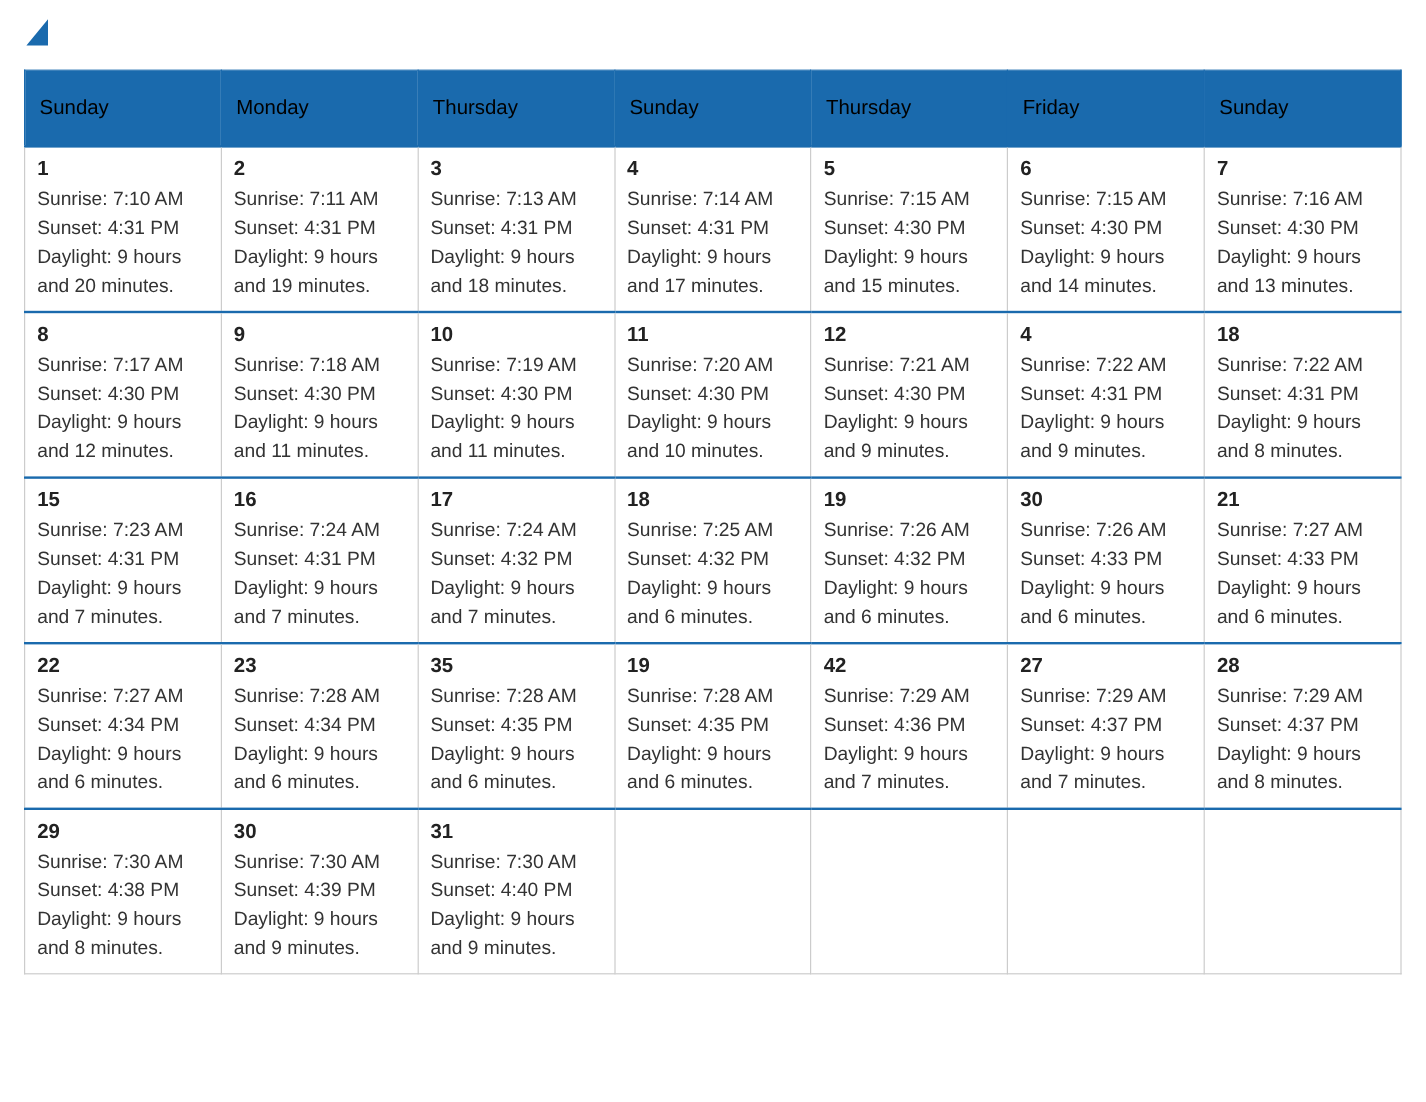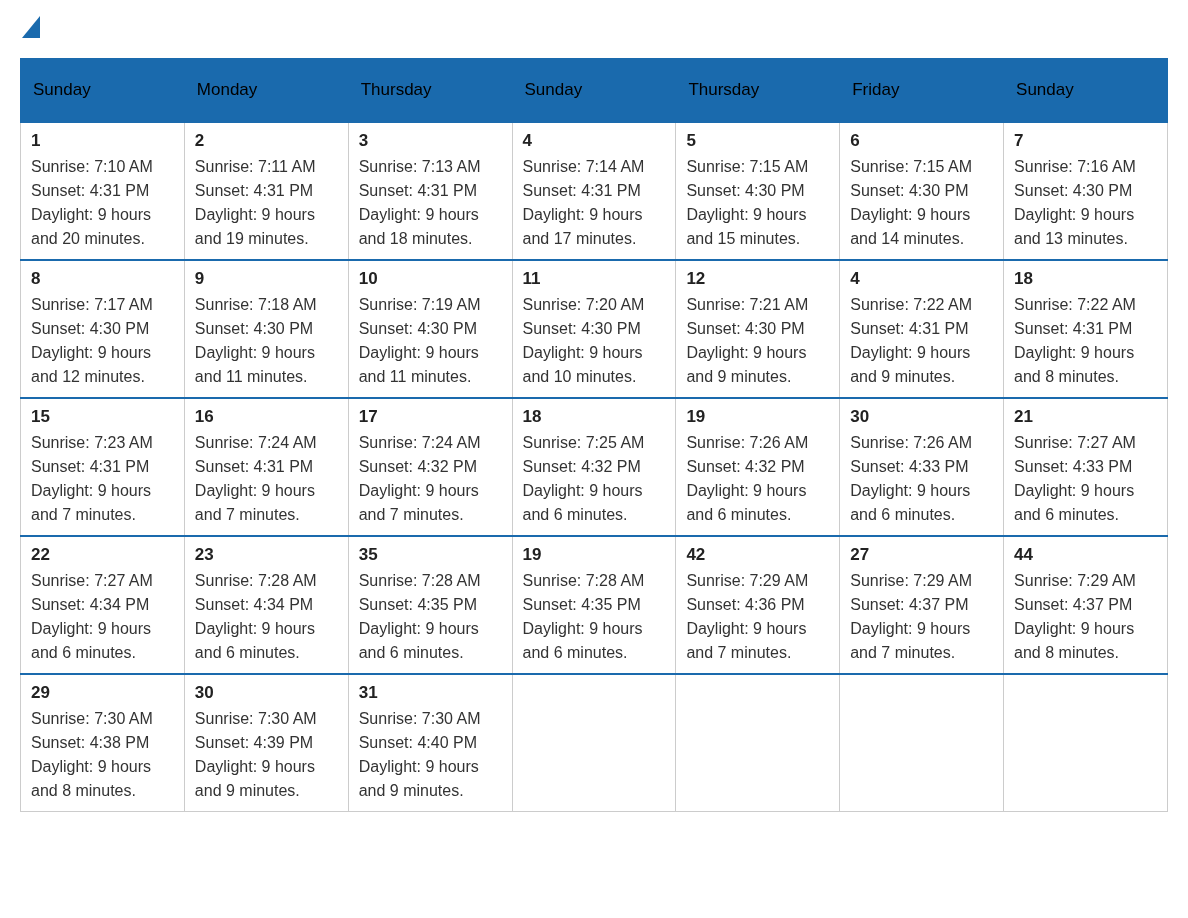--- a/index.html
+++ b/index.html
@@ -248,21 +248,21 @@
       </td>
         <td>
         <span class="day-number">42</span>
         <div class="day-info">Sunrise: 7:29 AM<br>Sunset: 4:36 PM<br>Daylight: 9 hours<br>and 7 minutes.</div>
       </td>
         <td>
         <span class="day-number">27</span>
         <div class="day-info">Sunrise: 7:29 AM<br>Sunset: 4:37 PM<br>Daylight: 9 hours<br>and 7 minutes.</div>
       </td>
         <td>
-        <span class="day-number">44</span>
+        <span class="day-number">28</span>
         <div class="day-info">Sunrise: 7:29 AM<br>Sunset: 4:37 PM<br>Daylight: 9 hours<br>and 8 minutes.</div>
       </td>
       </tr>
       <tr>
         <td>
         <span class="day-number">29</span>
         <div class="day-info">Sunrise: 7:30 AM<br>Sunset: 4:38 PM<br>Daylight: 9 hours<br>and 8 minutes.</div>
       </td>
         <td>
         <span class="day-number">30</span>

